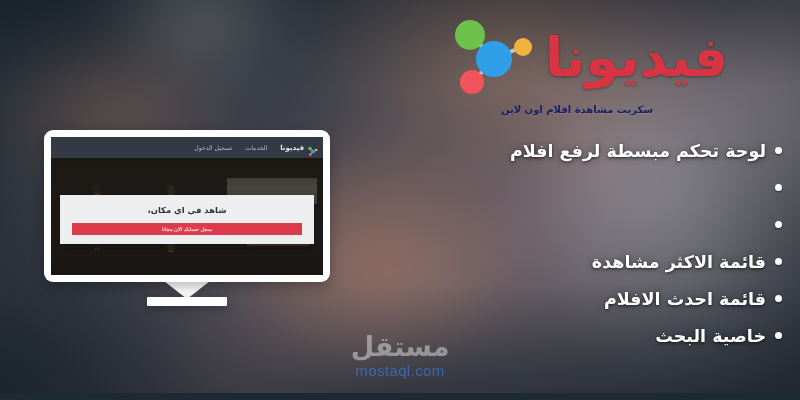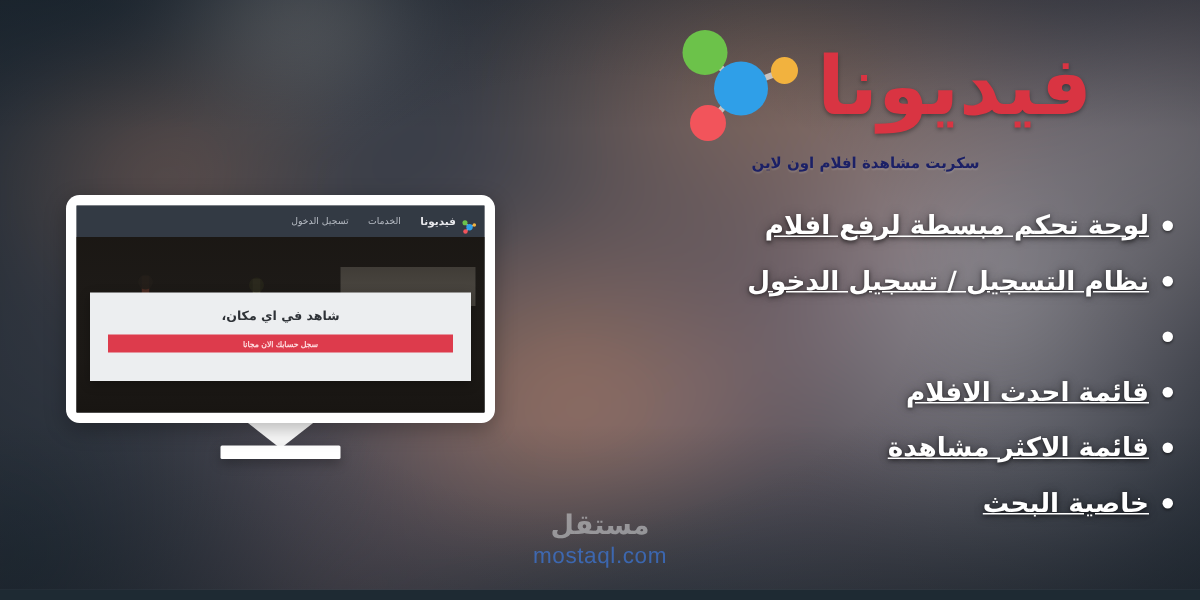--- a/index.html
+++ b/index.html
@@ -122,21 +122,20 @@
     border-radius: 50%;
     background: #ffffff;
     box-shadow: 0 1px 2px rgba(0,0,0,0.55);
   }
   .feature-text {
     font-size: 17.5px;
     font-weight: 700;
     color: #ffffff;
     white-space: nowrap;
     text-shadow: 0 1px 3px rgba(0,0,0,0.62), 0 0 8px rgba(0,0,0,0.32);
-    text-decoration: underline;
   }
 
   
   .monitor {
     position: absolute;
     left: 44px;
     top: 130px;
     width: 286px;
     height: 152px;
   }
@@ -215,21 +214,21 @@
   }
 
   
   .hero-card {
     position: absolute;
     z-index: 5;
     left: 9px;
     right: 9px;
     top: 58px;
     background: #eceef0;
-    padding: 9px 12px 19px;
+    padding: 9px 12px 9px;
     box-shadow: 0 2px 7px rgba(0,0,0,0.30);
     text-align: center;
     direction: rtl;
   }
   .hero-line {
     font-size: 8.4px;
     font-weight: 700;
     color: #2e3237;
     line-height: 1.45;
     white-space: nowrap;
@@ -280,21 +279,21 @@
   .watermark {
     position: absolute;
     left: 50%;
     bottom: 14px;
     transform: translateX(-50%);
     text-align: center;
     opacity: 0.60;
     pointer-events: none;
   }
   .wm-ar {
-    font-size: 18px;
+    font-size: 27px;
     font-weight: 700;
     color: #c9cbcd;
     line-height: 1;
     letter-spacing: 1px;
   }
   .wm-en {
     margin-top: 2px;
     font-size: 15px;
     color: #3b82f6;
     letter-spacing: 0.4px;
@@ -329,32 +328,31 @@
     <div class="brand-subtitle">سكربت مشاهدة افلام اون لاين</div>
   </div>
 
   <div class="features">
     <div class="feature-item">
       <span class="feature-bullet"></span>
       <span class="feature-text">لوحة تحكم مبسطة لرفع افلام</span>
     </div>
     <div class="feature-item">
       <span class="feature-bullet"></span>
-      <span class="feature-text">نظام التسجيل / تسجيل الدخول</span>
-    </div>
-    <div class="feature-item">
-      <span class="feature-bullet"></span>
+    </div>
+    <div class="feature-item">
+      <span class="feature-bullet"></span>
+    </div>
+    <div class="feature-item">
+      <span class="feature-bullet"></span>
+      <span class="feature-text">قائمة الاكثر مشاهدة</span>
     </div>
     <div class="feature-item">
       <span class="feature-bullet"></span>
       <span class="feature-text">قائمة احدث الافلام</span>
-    </div>
-    <div class="feature-item">
-      <span class="feature-bullet"></span>
-      <span class="feature-text">قائمة الاكثر مشاهدة</span>
     </div>
     <div class="feature-item">
       <span class="feature-bullet"></span>
       <span class="feature-text">خاصية البحث</span>
     </div>
   </div>
 
   <div class="monitor">
     <div class="monitor-neck"></div>
     <div class="monitor-base"></div>

